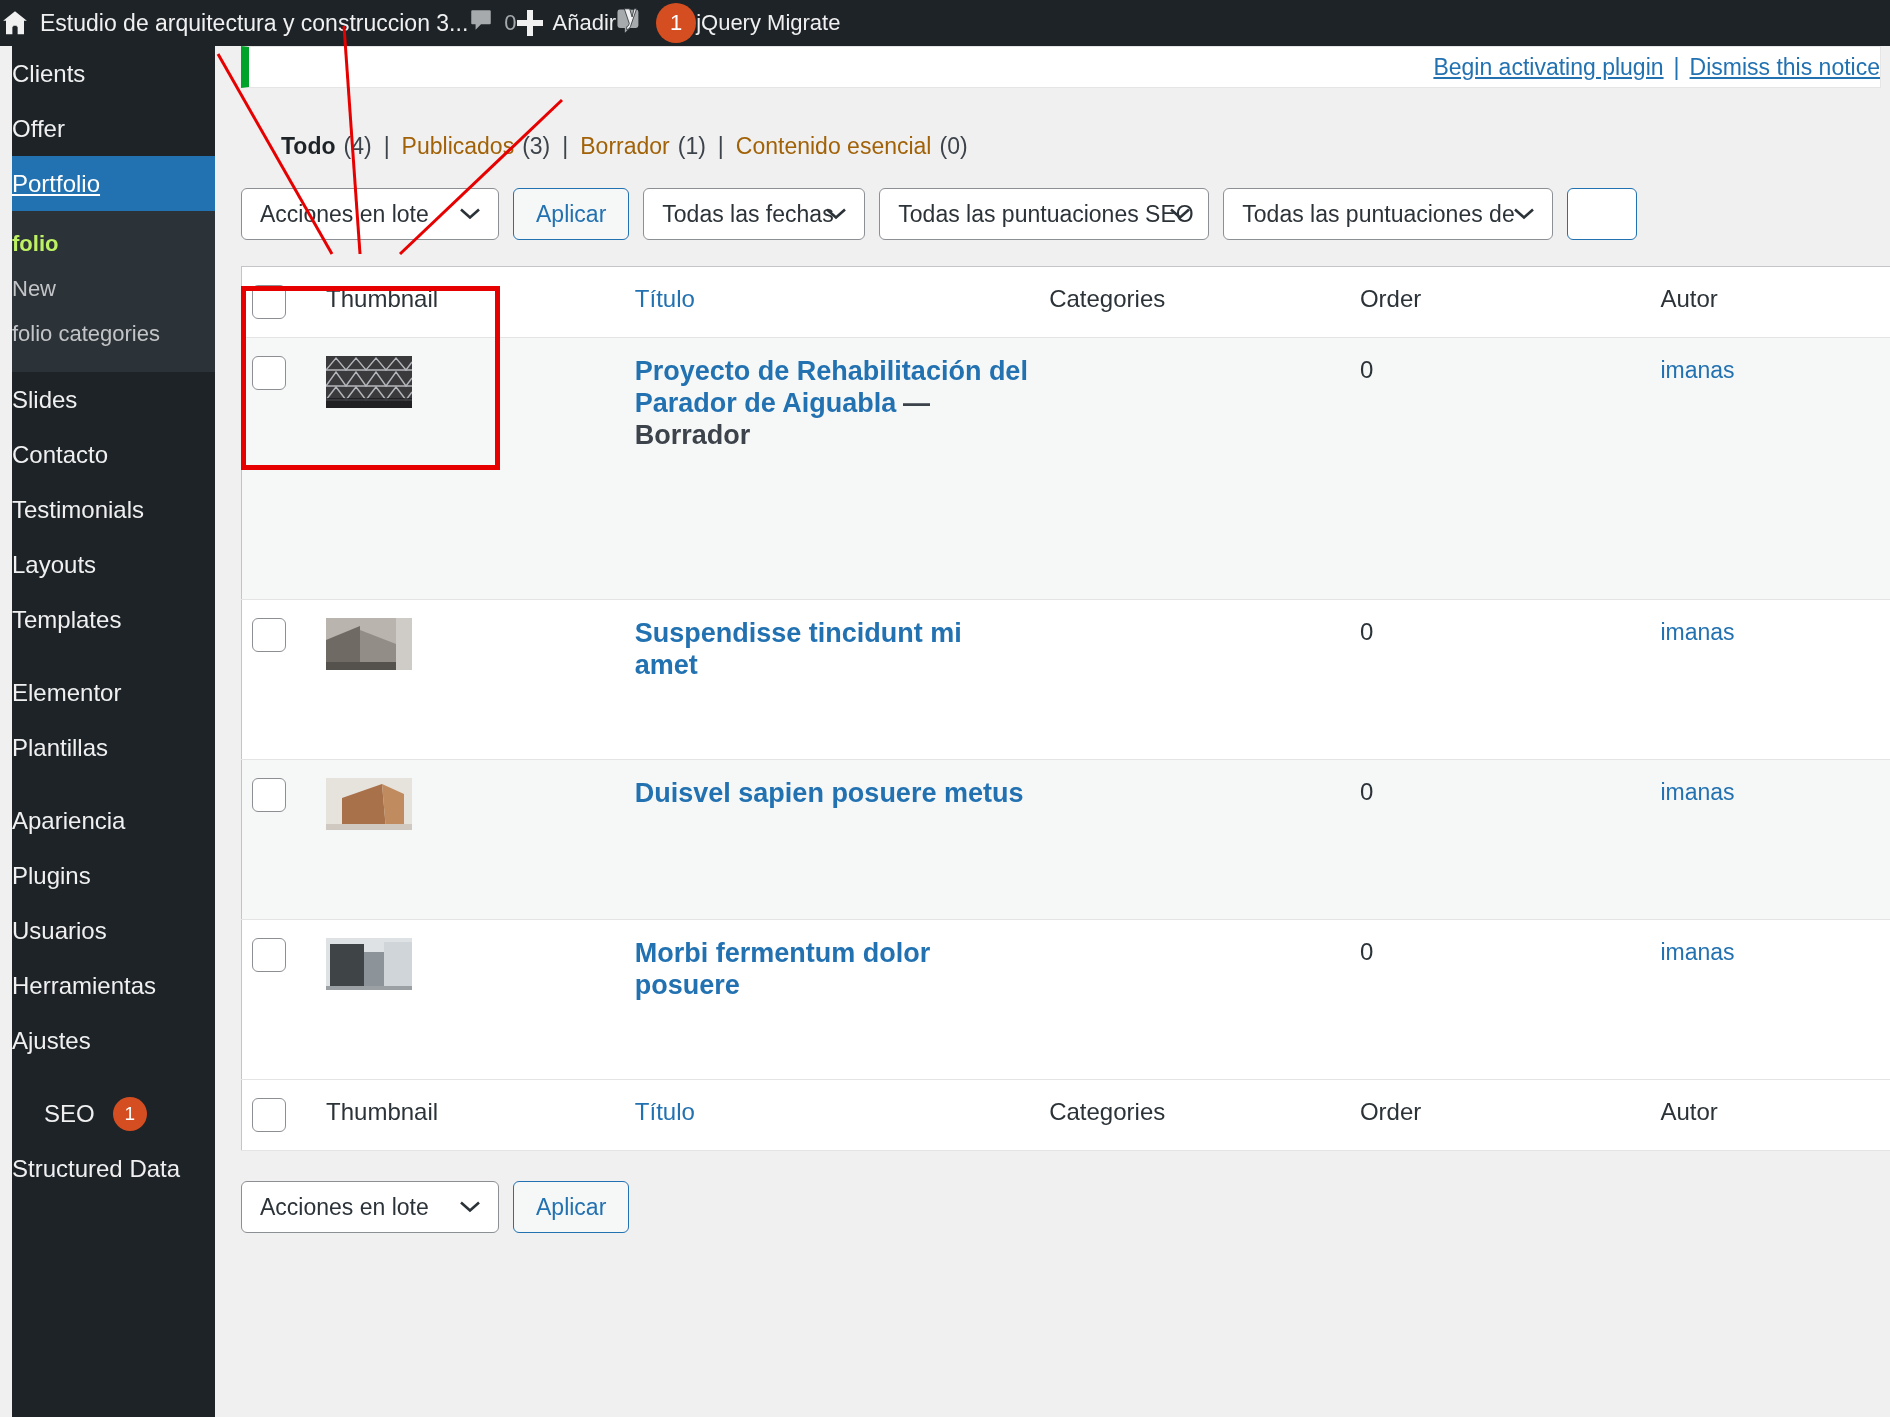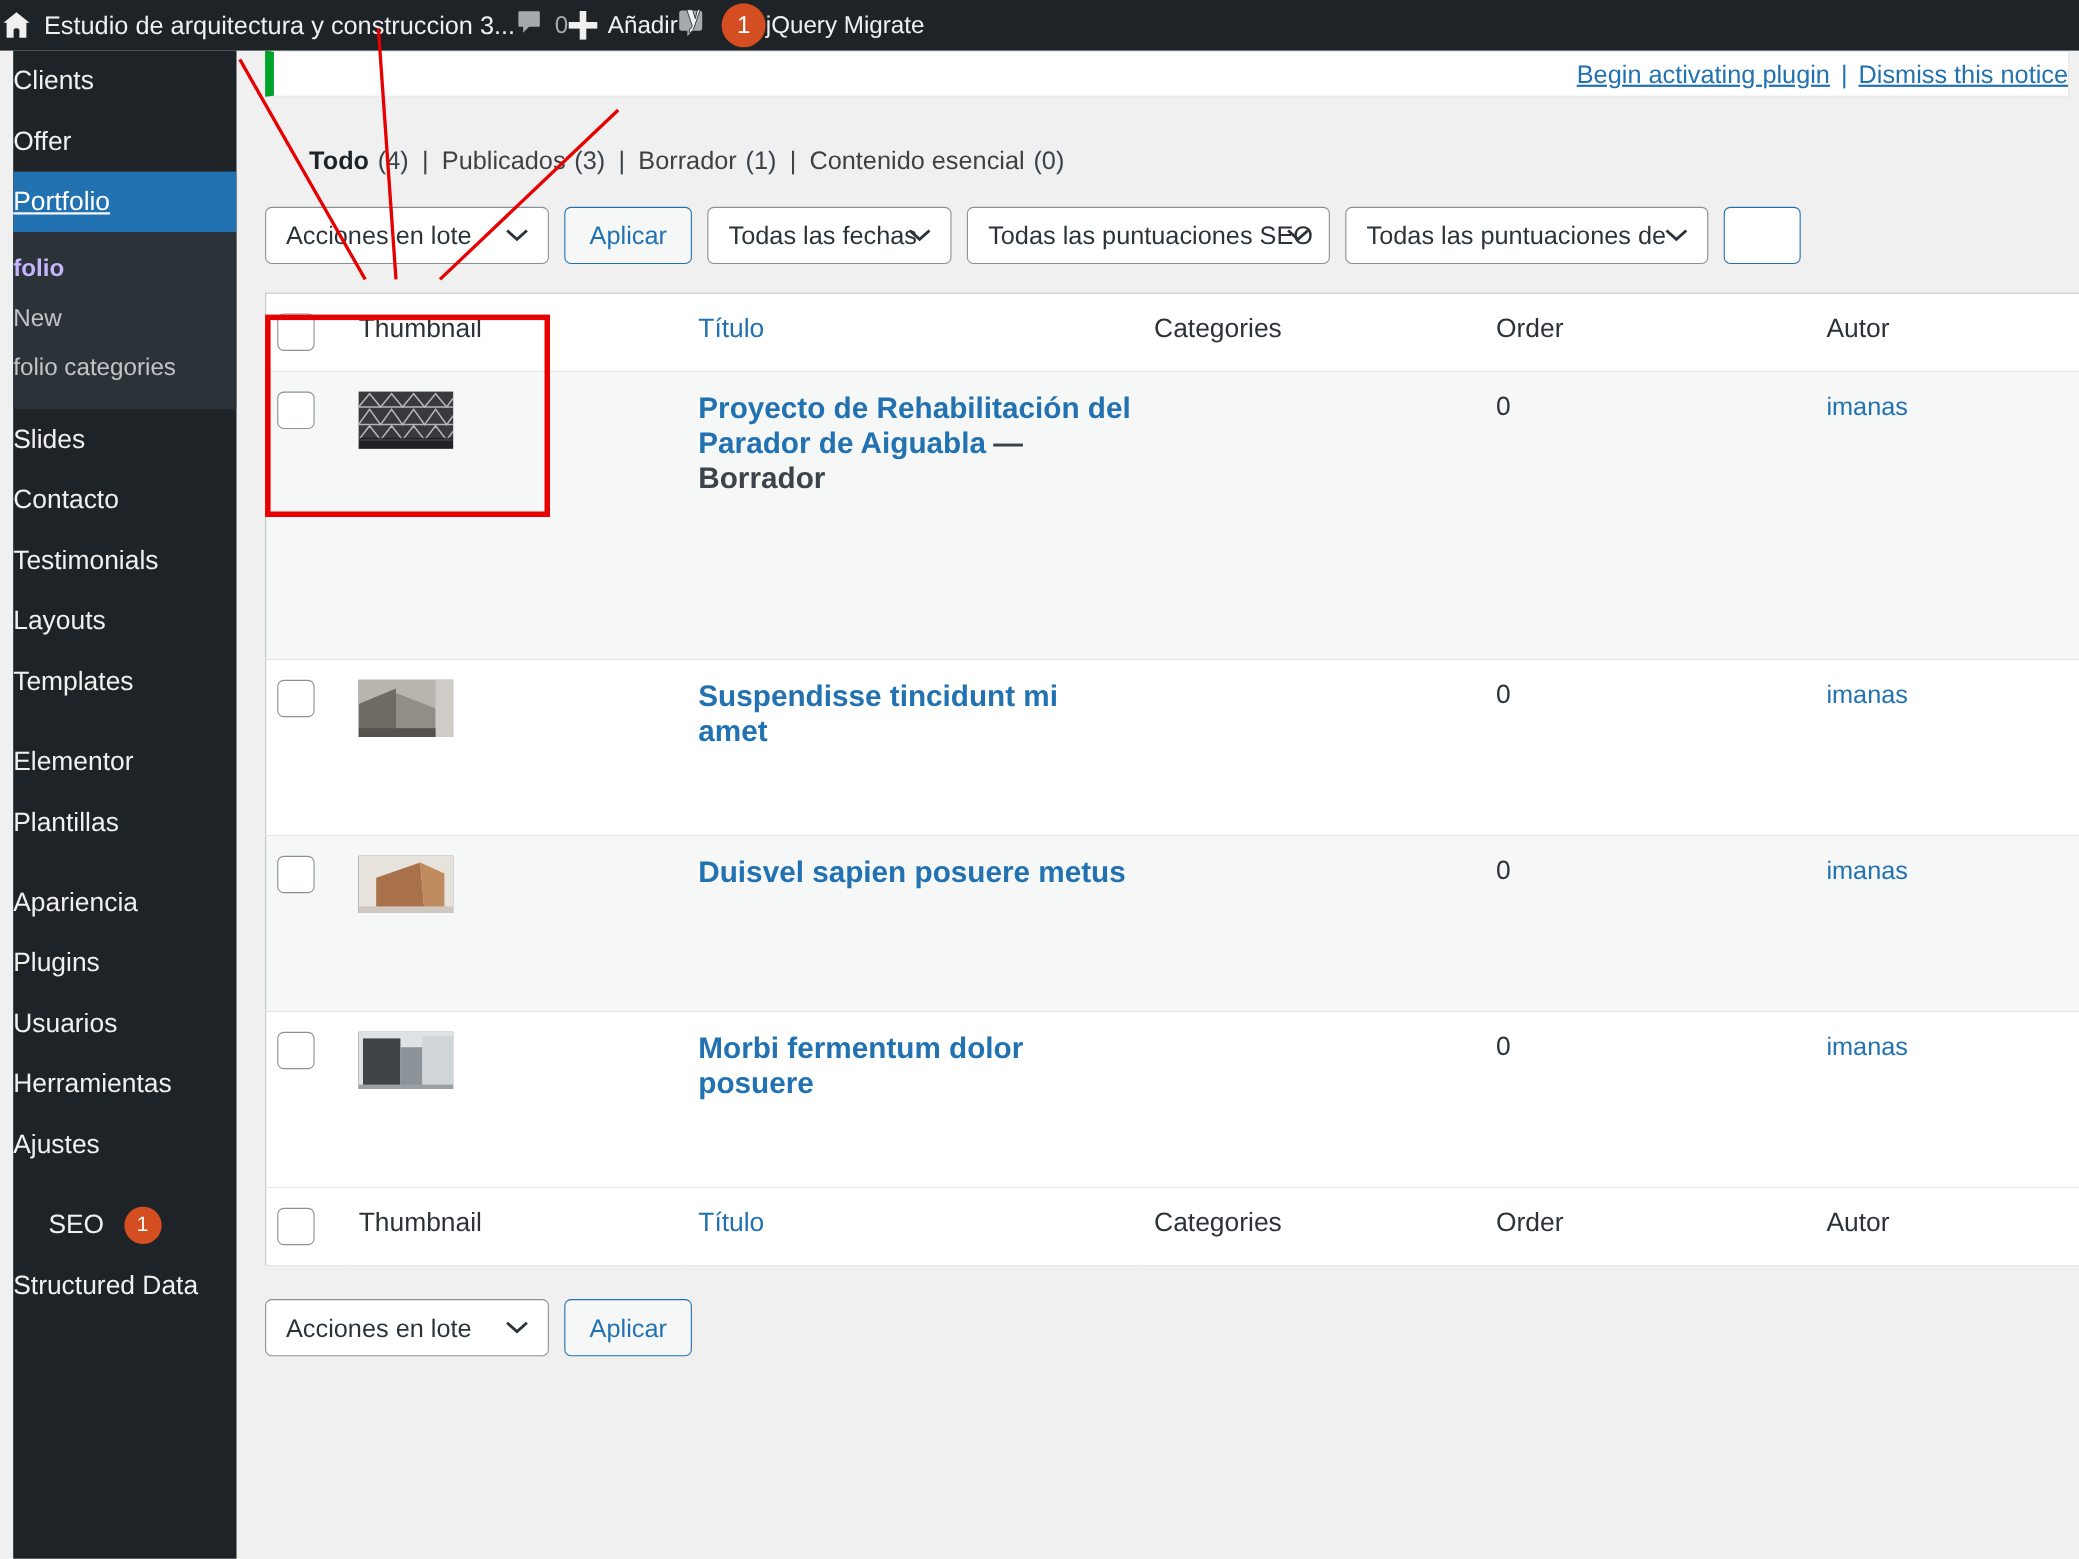--- a/index.html
+++ b/index.html
@@ -58,21 +58,21 @@
   }
   .menu-top .mlabel { padding-left: 0; }
   .menu-top.current {
     background: #2271b1; color: #fff; font-weight: 400; text-decoration: underline;
   }
   .submenu-wrap { background: #2c3338; padding: 10px 0 16px 0; }
   .submenu-item {
     height: 45px; display:flex; align-items:center;
     color:#c3c4c7; font-size: 22px; white-space: nowrap;
   }
-  .submenu-item.current { color:#c4b5fd; font-weight: 700; }
+  .submenu-item.current { color:#bef264; font-weight: 700; }
   .menu-sep { height: 18px; }
   .seo-row { display:flex; align-items:center; gap: 18px; padding-left: 32px; }
   .seo-badge {
     display:inline-flex; align-items:center; justify-content:center;
     background:#d54e21; color:#fff; border-radius:50%;
     width: 34px; height: 34px; font-size: 19px;
   }
 
   
   #content {
@@ -97,21 +97,21 @@
   .notice a {
     color: #2271b1; text-decoration: underline; font-size: 23px;
   }
   .notice .sep { color:#2271b1; margin: 0 10px; font-size: 23px; }
 
   .subsubsub {
     margin: 45px 0 0 38px;
     font-size: 23px; color:#3c434a;
     display:flex; align-items:center; flex-wrap: nowrap;
   }
-  .subsubsub a { color: #404040; text-decoration: none; }
+  .subsubsub a { color: #a16207; text-decoration: none; }
   .subsubsub .cur { color:#1d2327; font-weight:700;margin-left:40px; }
   .subsubsub .cnt { color:#3c434a; margin-left: 8px; }
   .subsubsub .bar { margin: 0 12px; color:#3c434a; }
 
   .tablenav {
     margin: 28px 0 0 38px;
     display:flex; align-items:center; gap: 14px;
   }
   select.wp-select, .fakeselect {
     appearance: none;

